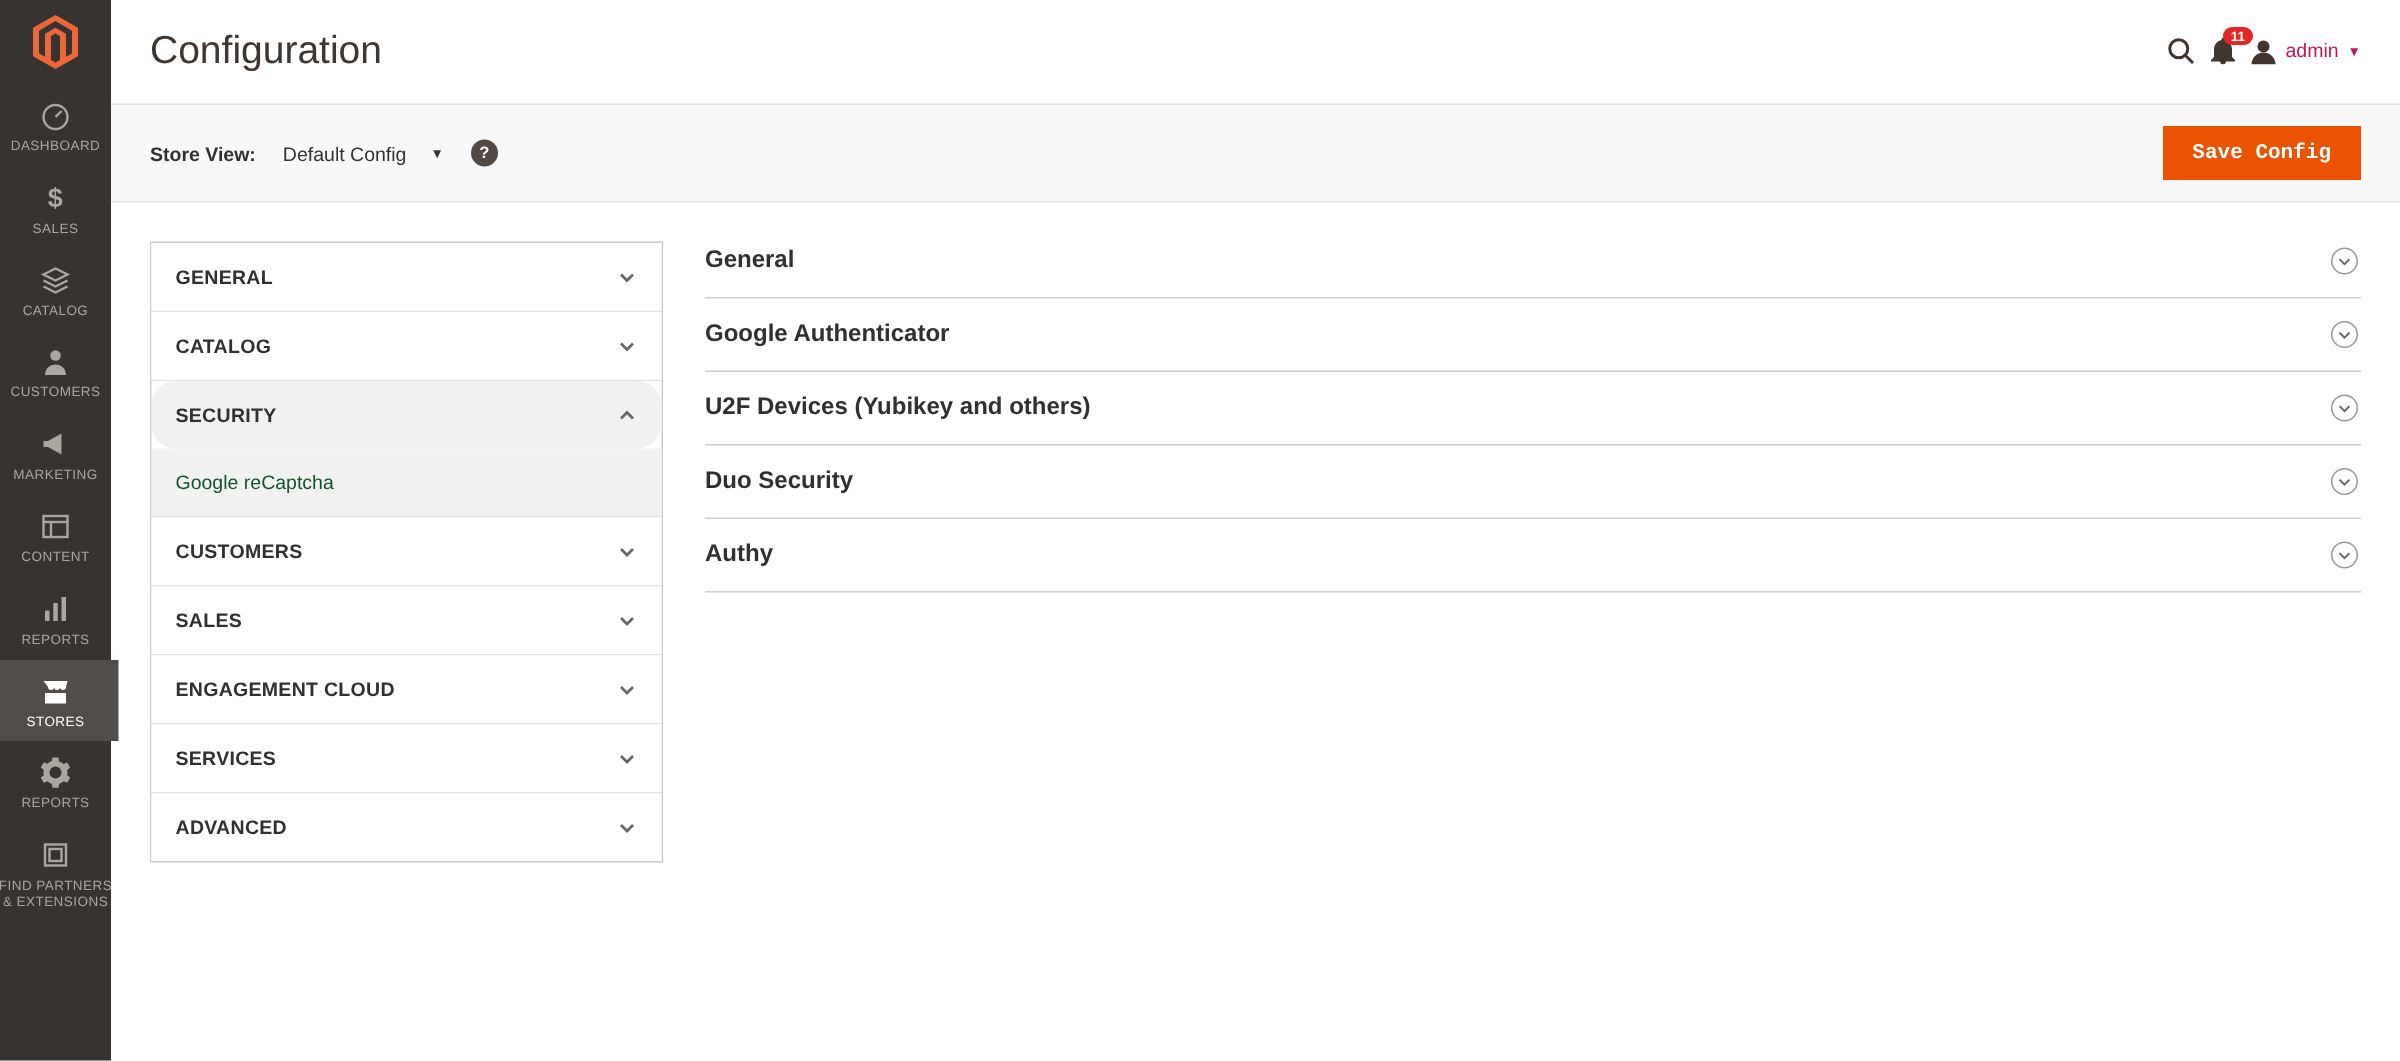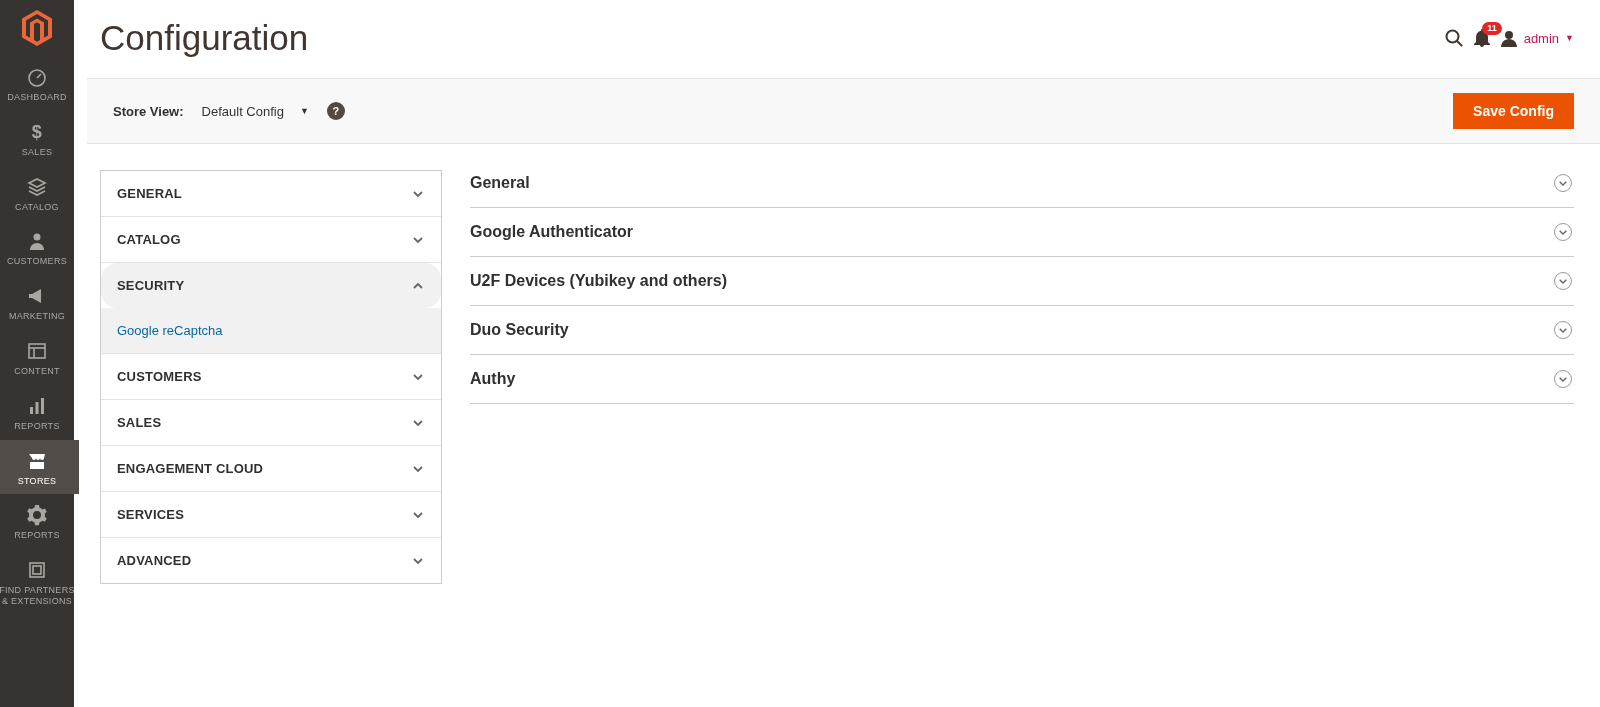--- a/index.html
+++ b/index.html
@@ -48,21 +48,21 @@
     margin-left: 74px;
     padding: 0;
   }
   .page-header {
     display: flex;
     align-items: center;
     justify-content: space-between;
     padding: 18px 26px 20px 26px;
   }
   .page-title {
-    font-size: 35px;
+    font-size: 26px;
     font-weight: 400;
     color: #41362f;
   }
   .header-actions {
     display: flex;
     align-items: center;
     gap: 8px;
   }
   .header-actions .action-icon {
     width: 20px; height: 20px; display:flex; align-items:center; justify-content:center;
@@ -91,21 +91,20 @@
 
   
   .toolbar {
     background: #f8f8f8;
     border-top: 1px solid #e3e3e3;
     border-bottom: 1px solid #e3e3e3;
     padding: 14px 26px;
     display: flex;
     align-items: center;
     justify-content: space-between;
-    margin-left: 13px;
   }
   .store-view {
     display: flex; align-items: center; gap: 18px;
     font-size: 13px;
   }
   .store-view-label { font-weight: 700; color: #303030; }
   .store-view-select {
     display: flex; align-items: center; gap: 16px;
     color: #333; cursor: pointer;
   }
@@ -118,20 +117,21 @@
     cursor: pointer;
   }
   .save-btn {
     background: #eb5202;
     color: #fff;
     border: none;
     padding: 10px 20px;
     font-size: 14px;
     font-weight: 600;
     cursor: pointer;
+    font-family: Liberation Mono, monospace;
   }
 
   
   .content-wrap {
     display: flex;
     gap: 28px;
     padding: 26px;
     align-items: flex-start;
   }
   .config-nav {
@@ -158,21 +158,21 @@
   .config-nav-chevron {
     width: 14px; height: 14px; display:flex; align-items:center; justify-content:center;
     color: #666;
   }
   .config-nav-sub {
     background: #f1f1f1;
   }
   .config-nav-subitem {
     padding: 15px 16px;
     font-size: 13px;
-    color: #0369a1;
+    color: #14532d;
     cursor: pointer;
   }
   .config-nav-subitem.active {
     background: #fff;
     border-left: 3px solid #eb5202;
     color: #333;
     padding-left: 13px;
   }
 
   .config-panels { flex: 1; min-width: 0; }

